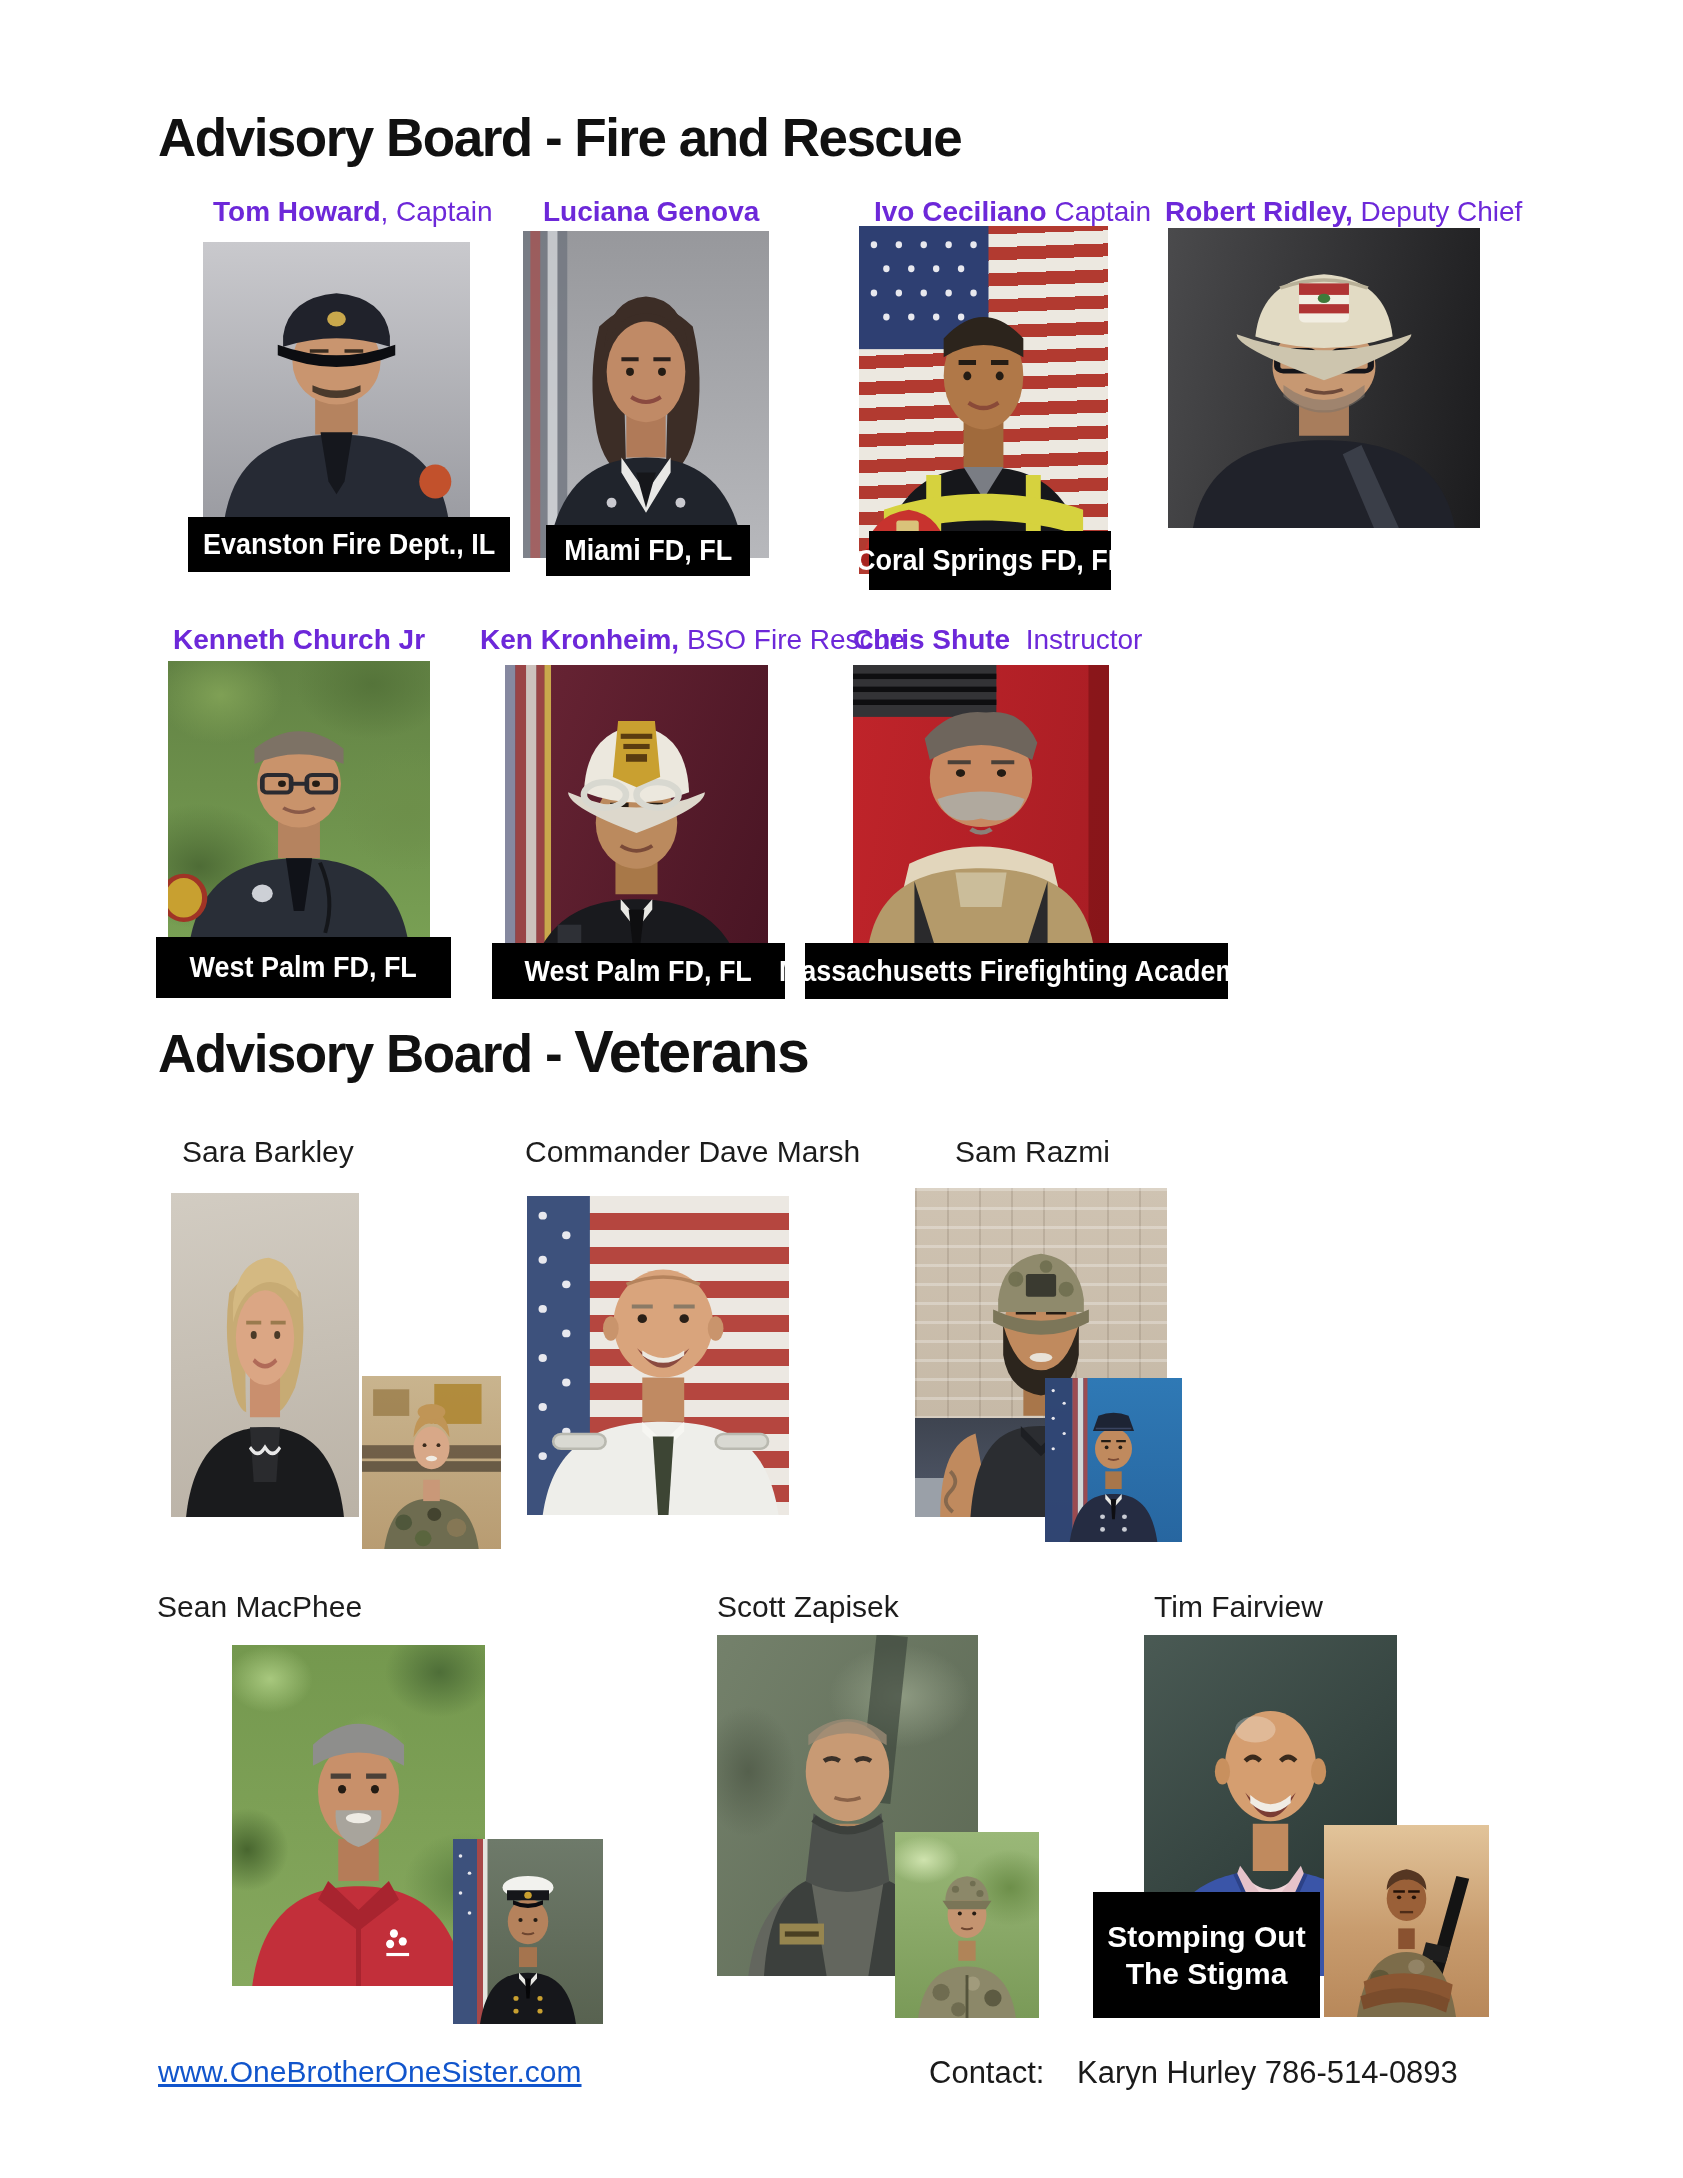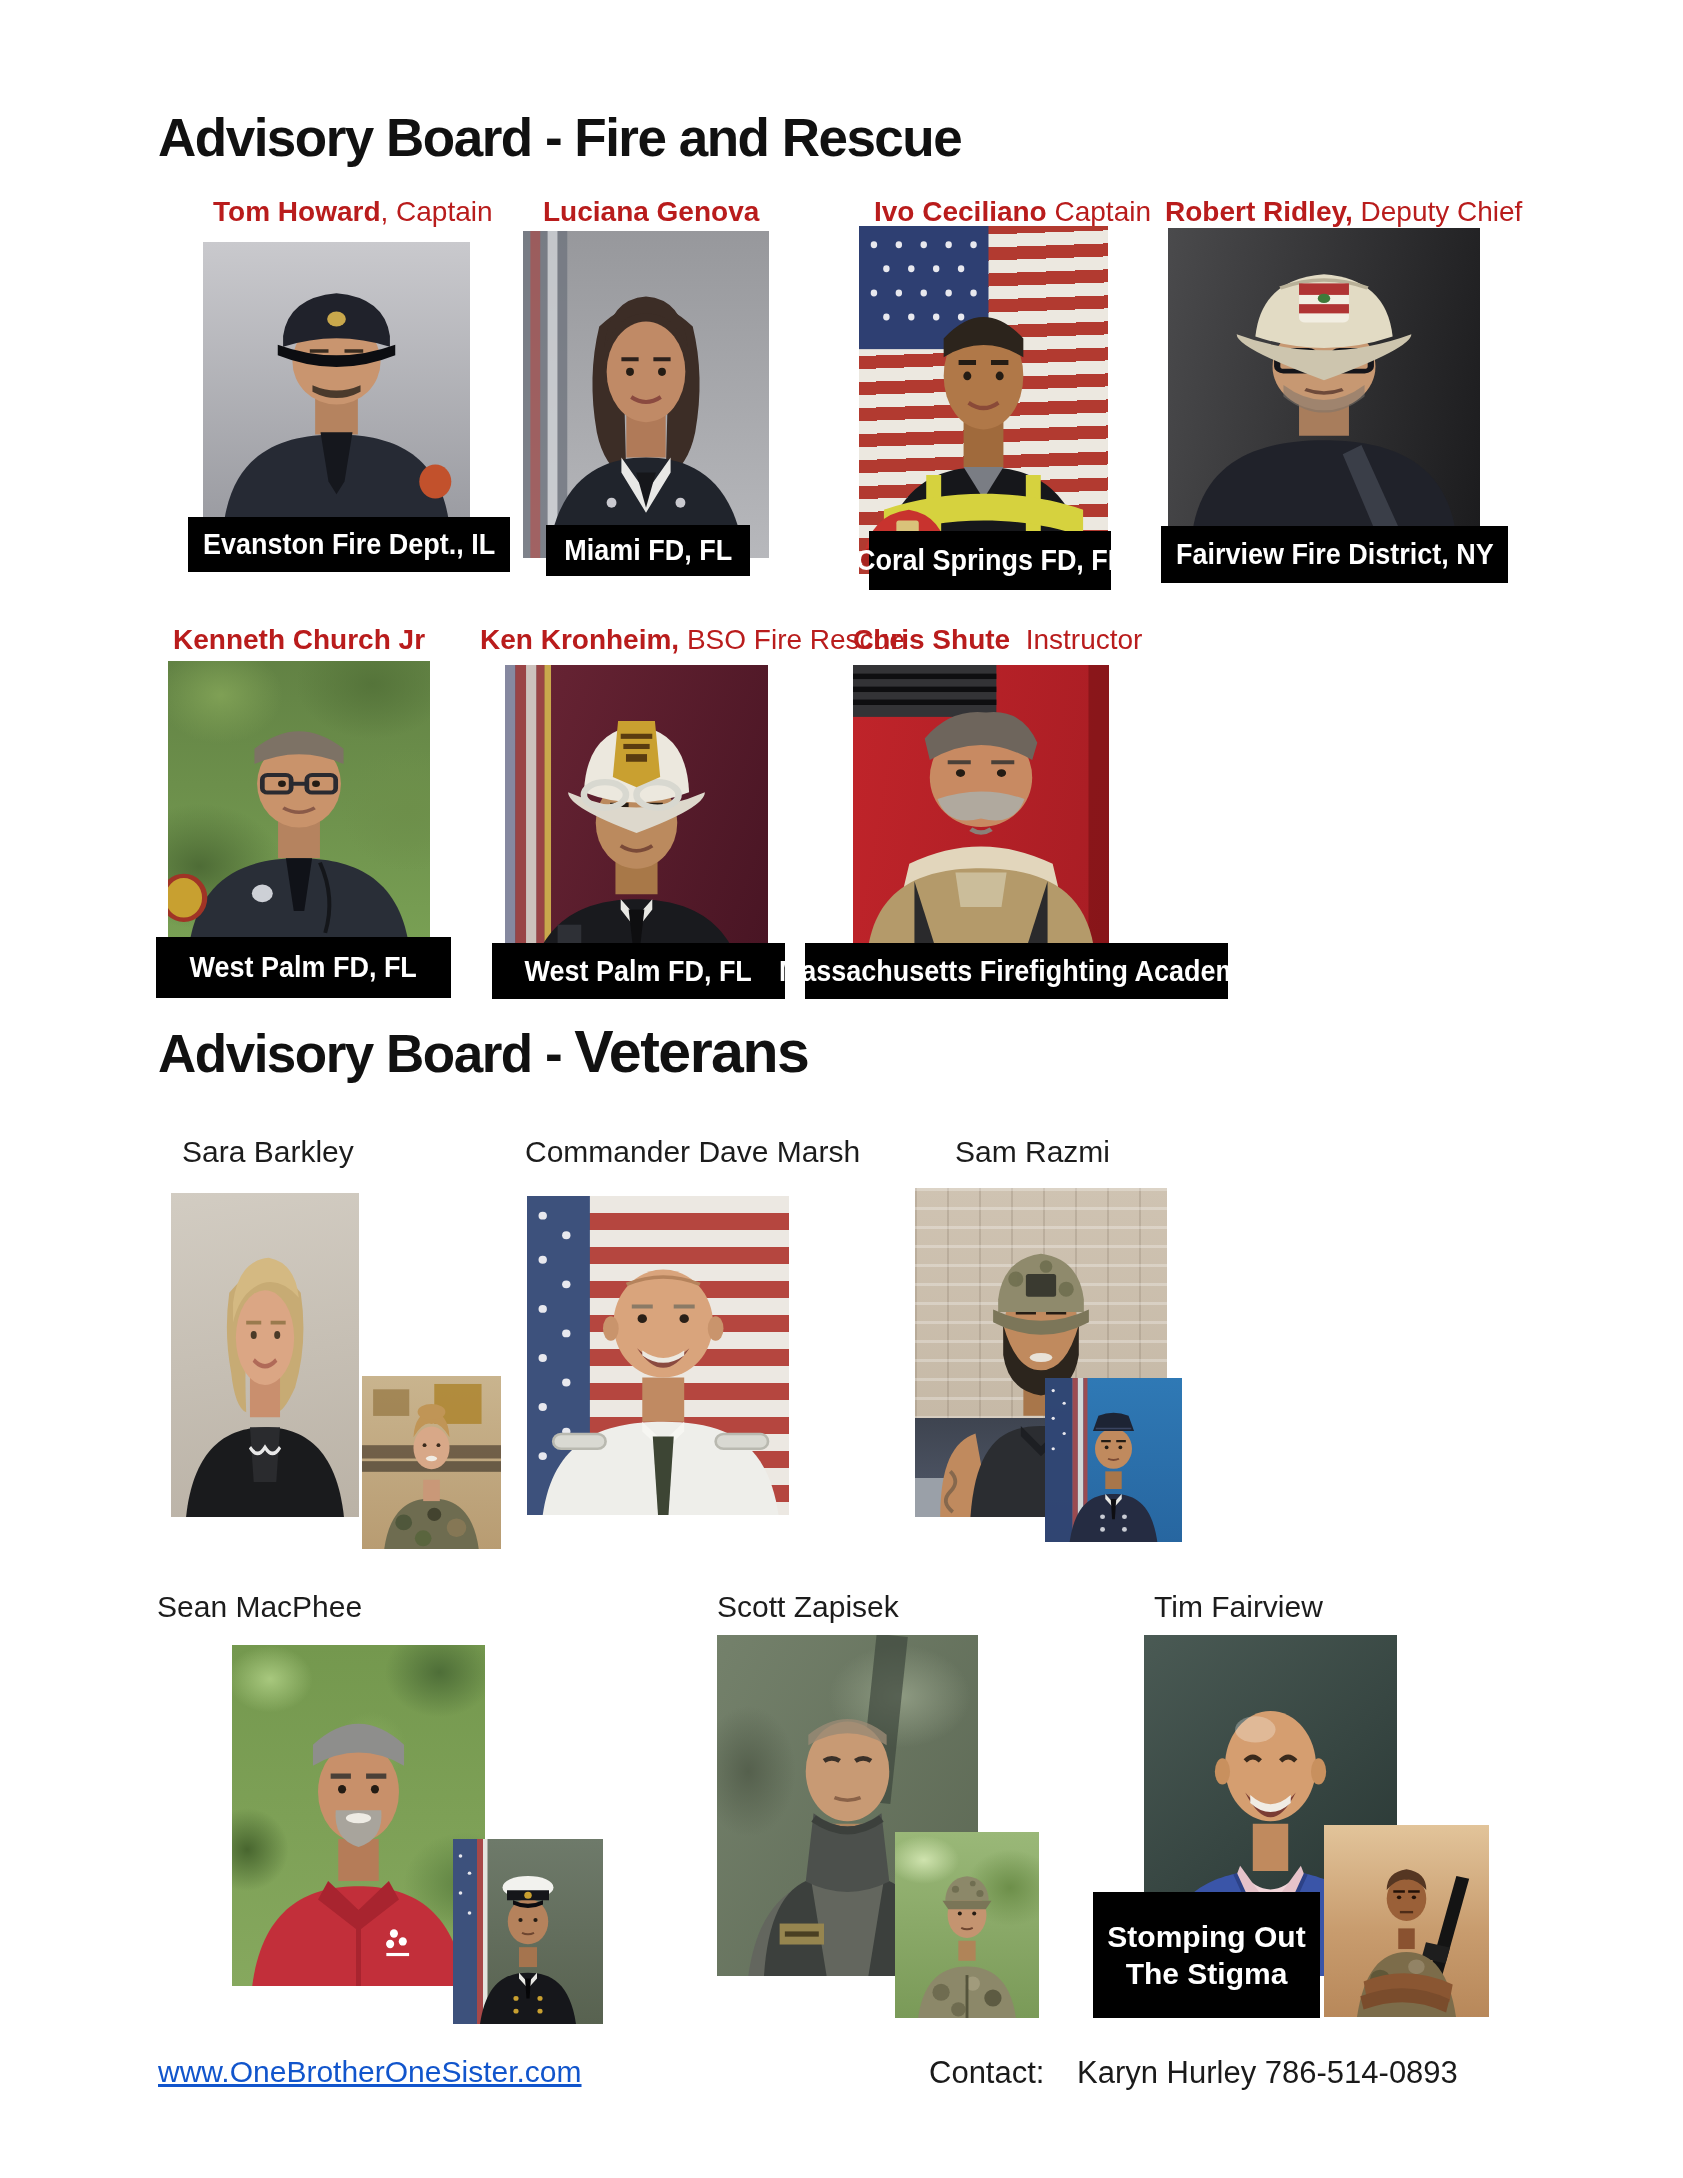--- a/index.html
+++ b/index.html
@@ -1,20 +1,20 @@
 <!DOCTYPE html>
 <html style="--link: #1155cc; --label-bg: #000000; --label-fg: #ffffff;"><head>
 <meta charset="utf-8">
 <style>
   html,body{margin:0;padding:0;background:#ffffff;}
   .page{position:relative;width:1683px;height:2178px;background:#fff;overflow:hidden;
         font-family:"Liberation Sans",sans-serif;color:#000;}
   .h1{position:absolute;font-weight:bold;font-size:53px;letter-spacing:-1.5px;color:#111;white-space:pre;}
   .h1 .emph{font-size:59px;}
-  .pname{position:absolute;font-size:28px;white-space:pre;color:#b91c1c;}
+  .pname{position:absolute;font-size:28px;white-space:pre;color:#6d28d9;}
   .pname b{font-weight:bold;}
   .vname{position:absolute;font-size:30px;color:#1c1c1c;white-space:pre;}
   .photo{position:absolute;overflow:hidden;background-image:linear-gradient(var(--angle,180deg),var(--bg1,#cccccc),var(--bg2,#a0a0a4));}
   .photo svg{position:absolute;left:0;top:0;width:100%;height:100%;}
   .label{position:absolute;background:var(--label-bg,#000);color:var(--label-fg,#fff);
          display:flex;align-items:center;justify-content:center;}
   .label span{font-weight:bold;font-size:29px;white-space:pre;transform:scaleX(.93);}
   .stigma{position:absolute;background:#000;color:#fff;display:flex;flex-direction:column;
           align-items:center;justify-content:center;font-weight:bold;font-size:30px;line-height:1.25;}
   .footer-link{position:absolute;font-size:30px;text-decoration:underline;color:var(--link,#1155cc);}
@@ -172,23 +172,20 @@
       <path d="M44,70 Q50,73 56,70" stroke="#6e4a3a" stroke-width="1.4" fill="none"></path>
       <path d="M22,46 Q50,60 78,46 Q78,52 50,66 Q22,52 22,46 Z" fill="#cdc5ae"></path>
       <path d="M28,47 Q30,22 50,20 Q70,22 72,47 Q50,57 28,47 Z" fill="var(--hat)"></path>
       <path d="M36,26 Q50,19 64,26" stroke="#b8b098" stroke-width="1.5" fill="none"></path>
       <rect x="42" y="24" width="16" height="17" rx="2" fill="#f2eee2"></rect>
       <rect x="42" y="24" width="16" height="5" fill="#b03434"></rect>
         <rect x="42" y="33" width="16" height="4" fill="#b03434"></rect>
       <circle cx="50" cy="30.5" r="2" fill="#3f7a3a"></circle>
     </svg>
   </div>
-  <div class="label" style="left:1161px;top:526px;width:347px;height:57px;">
-      <span>Fairview Fire District, NY</span>
-    </div>
 
   <div class="pname" style="left:173px;top:624px;"><b>Kenneth Church Jr</b><span></span></div>
   <div class="photo" id="kch-photo" style="left: 168px; top: 661px; width: 262px; height: 285px; --bg1: #628244; --bg2: #79a054; --skin: #c9936b; --uniform: #292e37; --hair: #7d7265;">
     <svg viewBox="0 0 100 130" preserveAspectRatio="none">
       <path d="M42,72 h16 v18 h-16 z" fill="#b5835f"></path>
       <path d="M8,130 C12,98 30,90 50,90 C70,90 88,98 92,130 Z" fill="var(--uniform)"></path>
       <path d="M45,90 L55,90 L52,114 L48,114 Z" fill="#101218"></path>
       <circle cx="36" cy="106" r="4" fill="#cdd0d6"></circle>
       <ellipse cx="6" cy="108" rx="8" ry="10" fill="#c8a030" stroke="#a03426" stroke-width="2"></ellipse>
       <path d="M58,92 Q64,108 60,124" stroke="#14161a" stroke-width="1.5" fill="none"></path>

